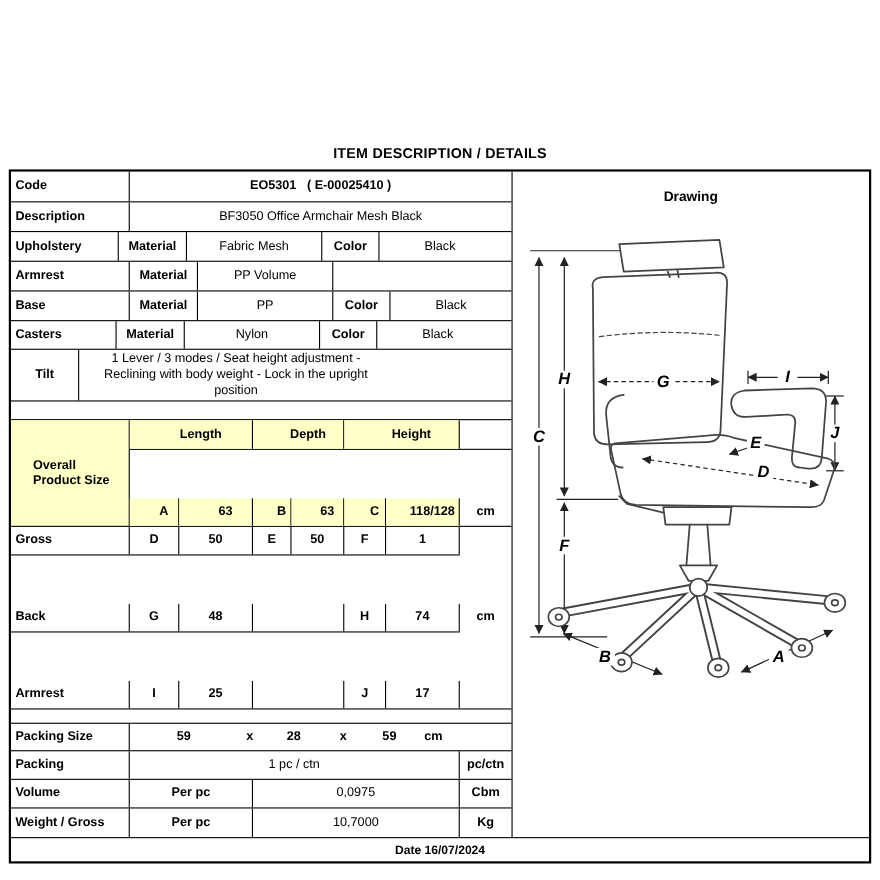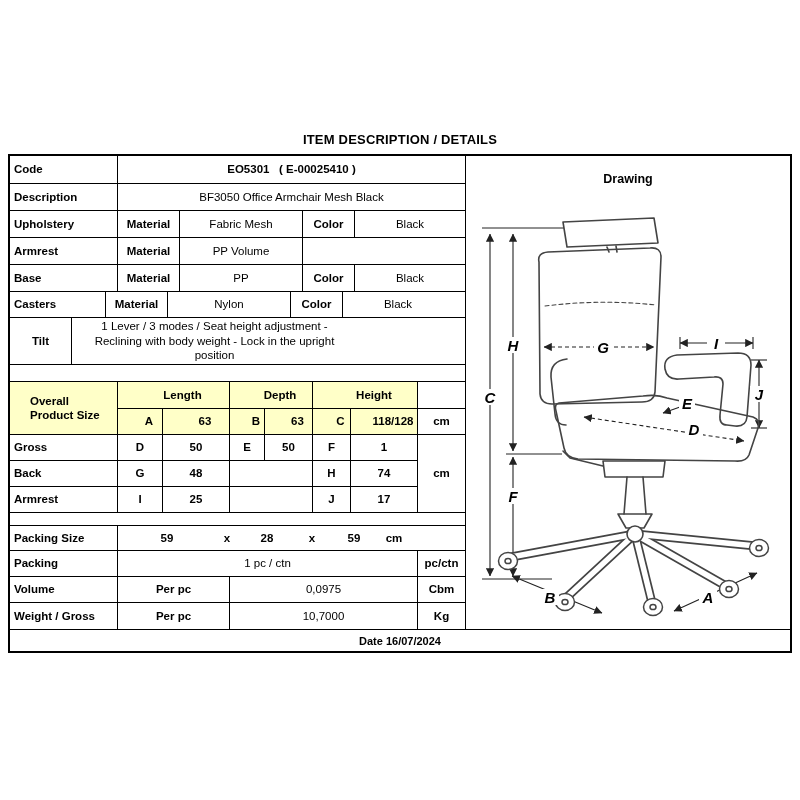--- a/index.html
+++ b/index.html
@@ -10,21 +10,21 @@
   .spec{width:456px;border-right:1px solid #000;box-sizing:border-box;}
   .r{display:flex;border-bottom:1px solid #000;box-sizing:border-box;align-items:stretch;}
   .r.nb{border-bottom:none;}
   .c{box-sizing:border-box;border-right:1px solid #000;display:flex;align-items:center;justify-content:center;
      text-align:center;font-size:11.5px;padding:0 2px;overflow:hidden;line-height:1.25;}
   .c.last{border-right:none;}
   .lab{justify-content:flex-start;text-align:left;font-weight:bold;padding-left:4px;}
   .b{font-weight:bold;}
   .yl{background:#FFFFC8;padding-left:20px;}
   .pre{white-space:pre;}
-  .col{display:flex;flex-direction:column;box-sizing:border-box;}
+  .col{display:flex;flex-direction:column;box-sizing:border-box;gap:44px;}
   .panel{flex:1;position:relative;}
   .panel-title{position:absolute;top:16px;left:0;width:100%;text-align:center;font-weight:bold;font-size:12.5px;z-index:2;}
   .daterow{border-top:1px solid #000;height:21px;display:flex;align-items:center;justify-content:center;
      font-size:11px;font-weight:bold;}
   .ps-span{display:flex;align-items:center;justify-content:center;font-weight:bold;font-size:11.5px;}
   
   .ch{fill:none;stroke:#444;stroke-width:1.6;stroke-linejoin:round;stroke-linecap:round;}
   .dash{stroke-dasharray:4 3;stroke-width:1.1;}
   .dimln{stroke:#222;stroke-width:1.1;fill:none;}
   .tickln{stroke:#222;stroke-width:1;}
@@ -43,21 +43,21 @@
         <div class="c lab" style="width:108px">Code</div>
         <div class="c b last pre" style="width:347px">EO5301   ( E-00025410 )</div>
       </div>
 
       <div class="r" style="height:27px">
         <div class="c lab" style="width:108px">Description</div>
         <div class="c last" style="width:347px">BF3050 Office Armchair Mesh Black</div>
       </div>
 
       <div class="r" style="height:27px">
-        <div class="c lab" style="width:108px">Upholstery</div>
+        <div class="c lab" style="width:98px">Upholstery</div>
         <div class="c b" style="width:62px">Material</div>
         <div class="c" style="width:123px">Fabric Mesh</div>
         <div class="c b" style="width:52px">Color</div>
         <div class="c last" style="width:110px">Black</div>
       </div>
 
       <div class="r" style="height:27px">
         <div class="c lab" style="width:108px">Armrest</div>
         <div class="c b" style="width:62px">Material</div>
         <div class="c" style="width:123px">PP Volume</div>

